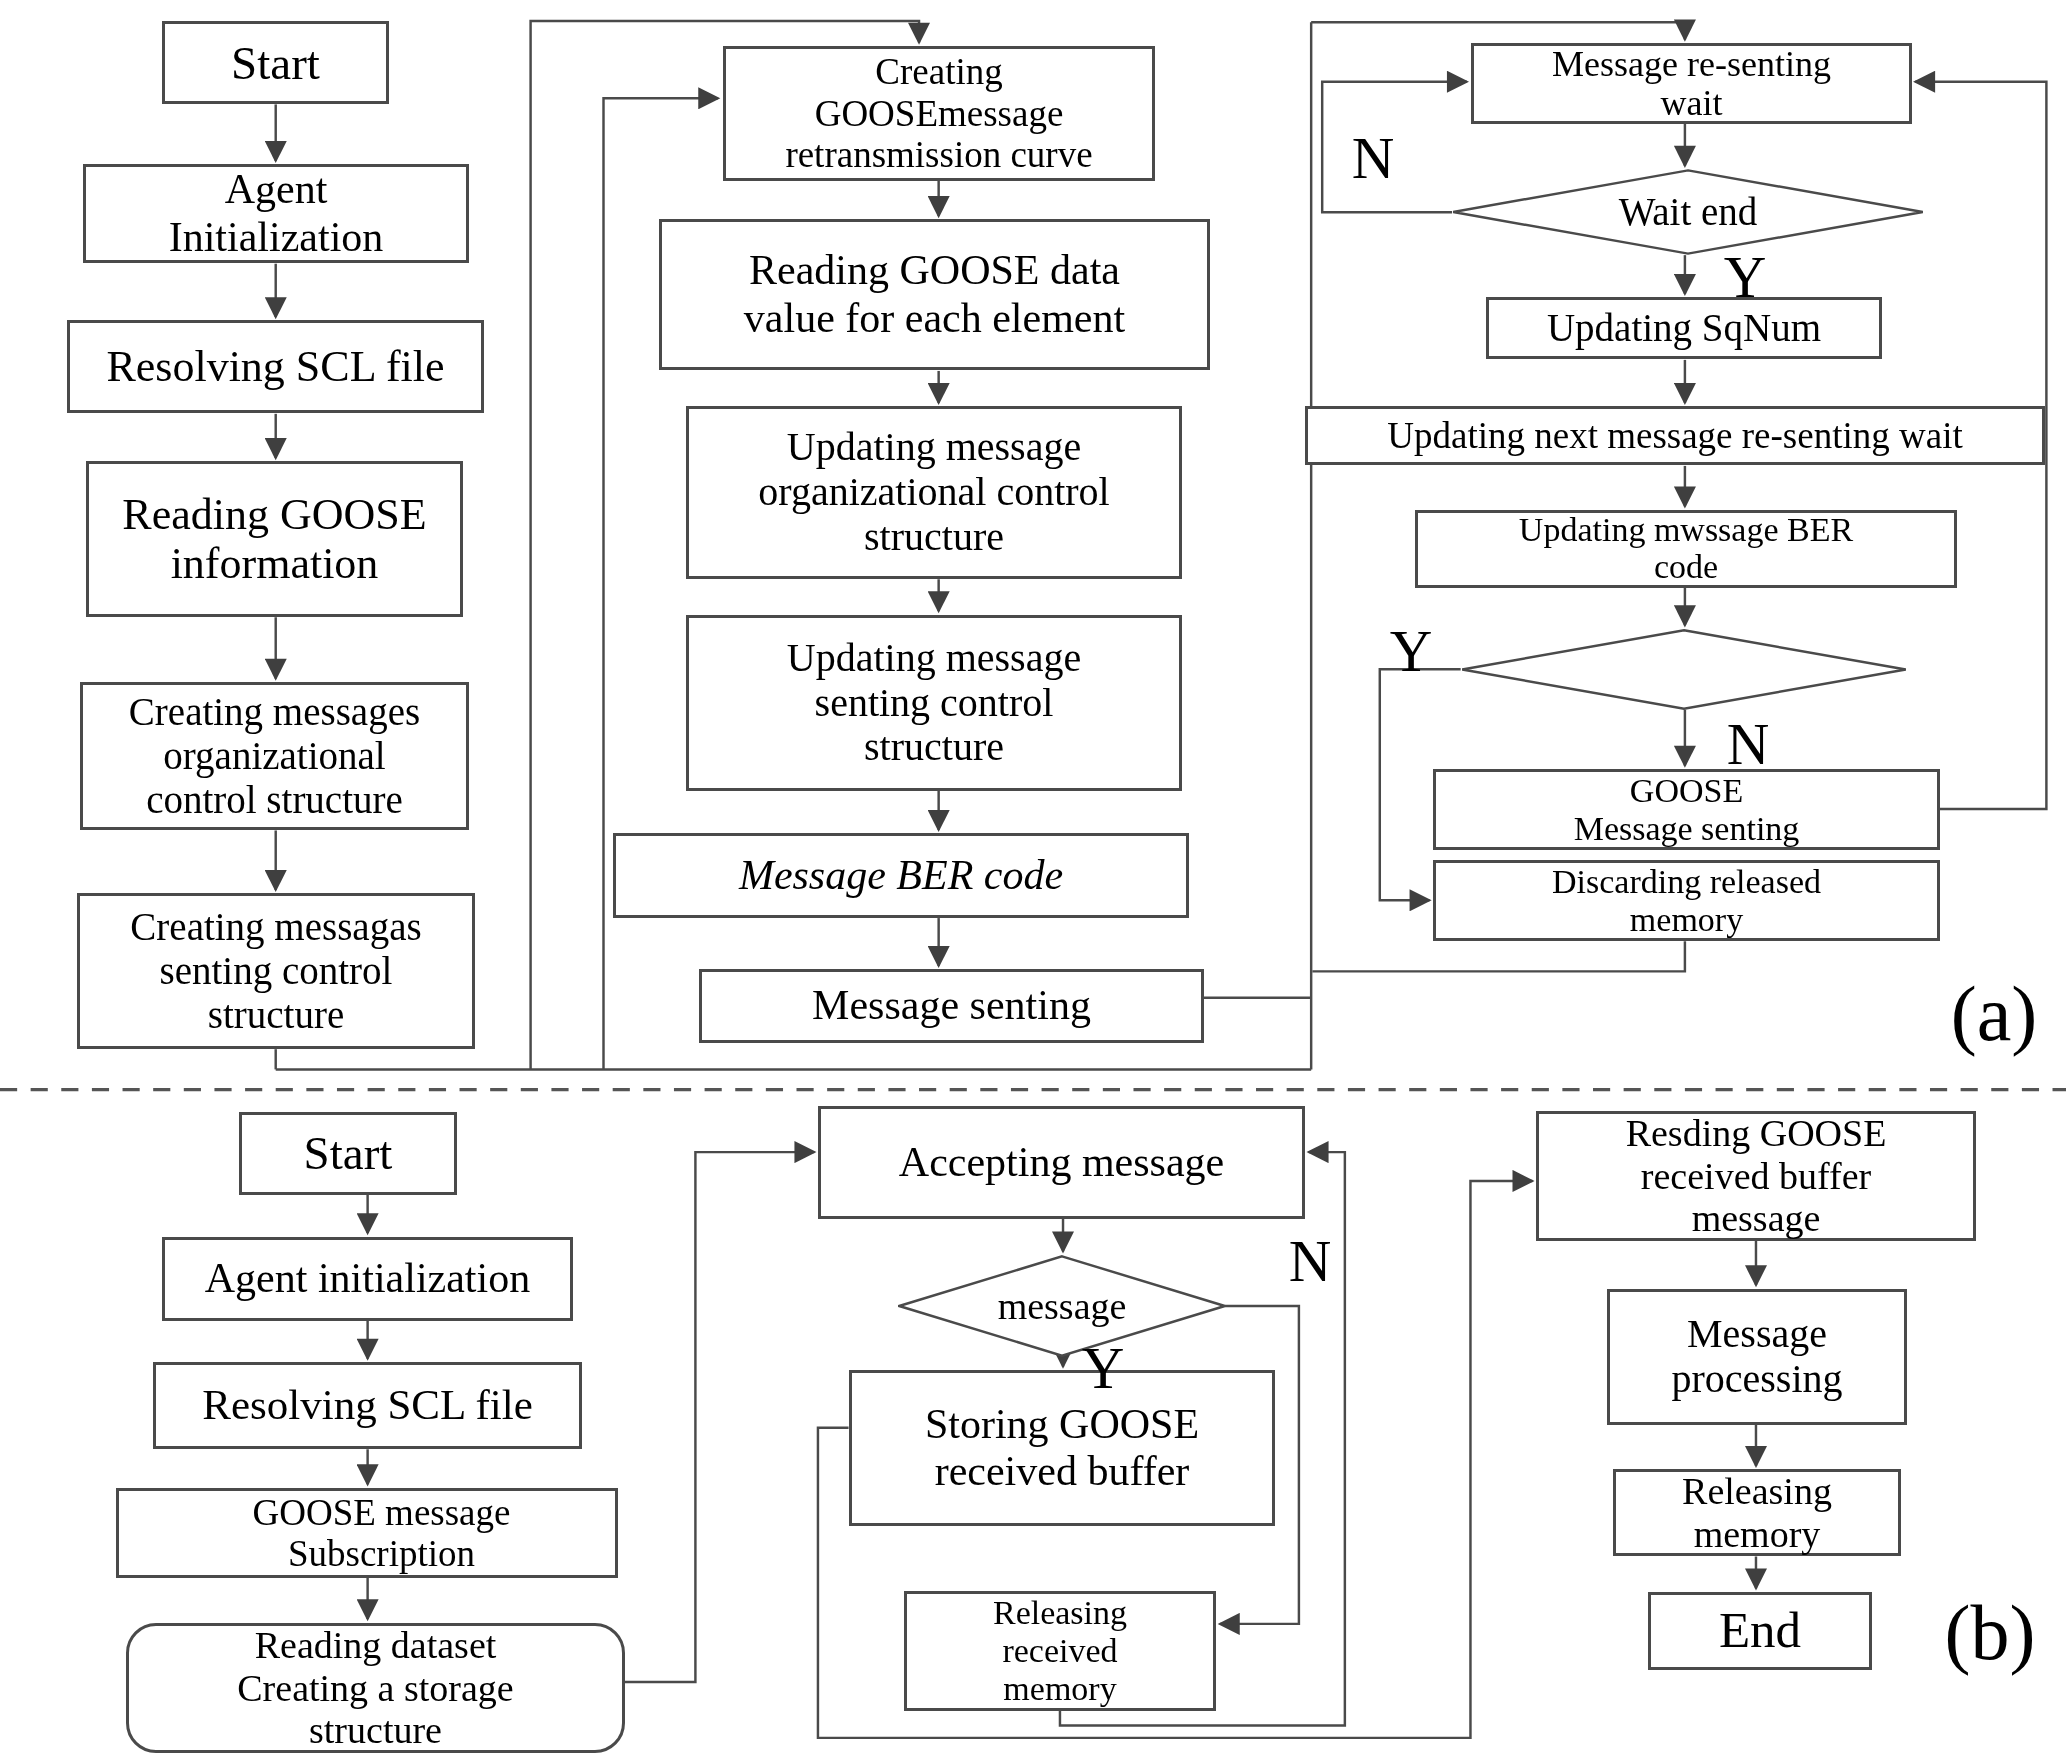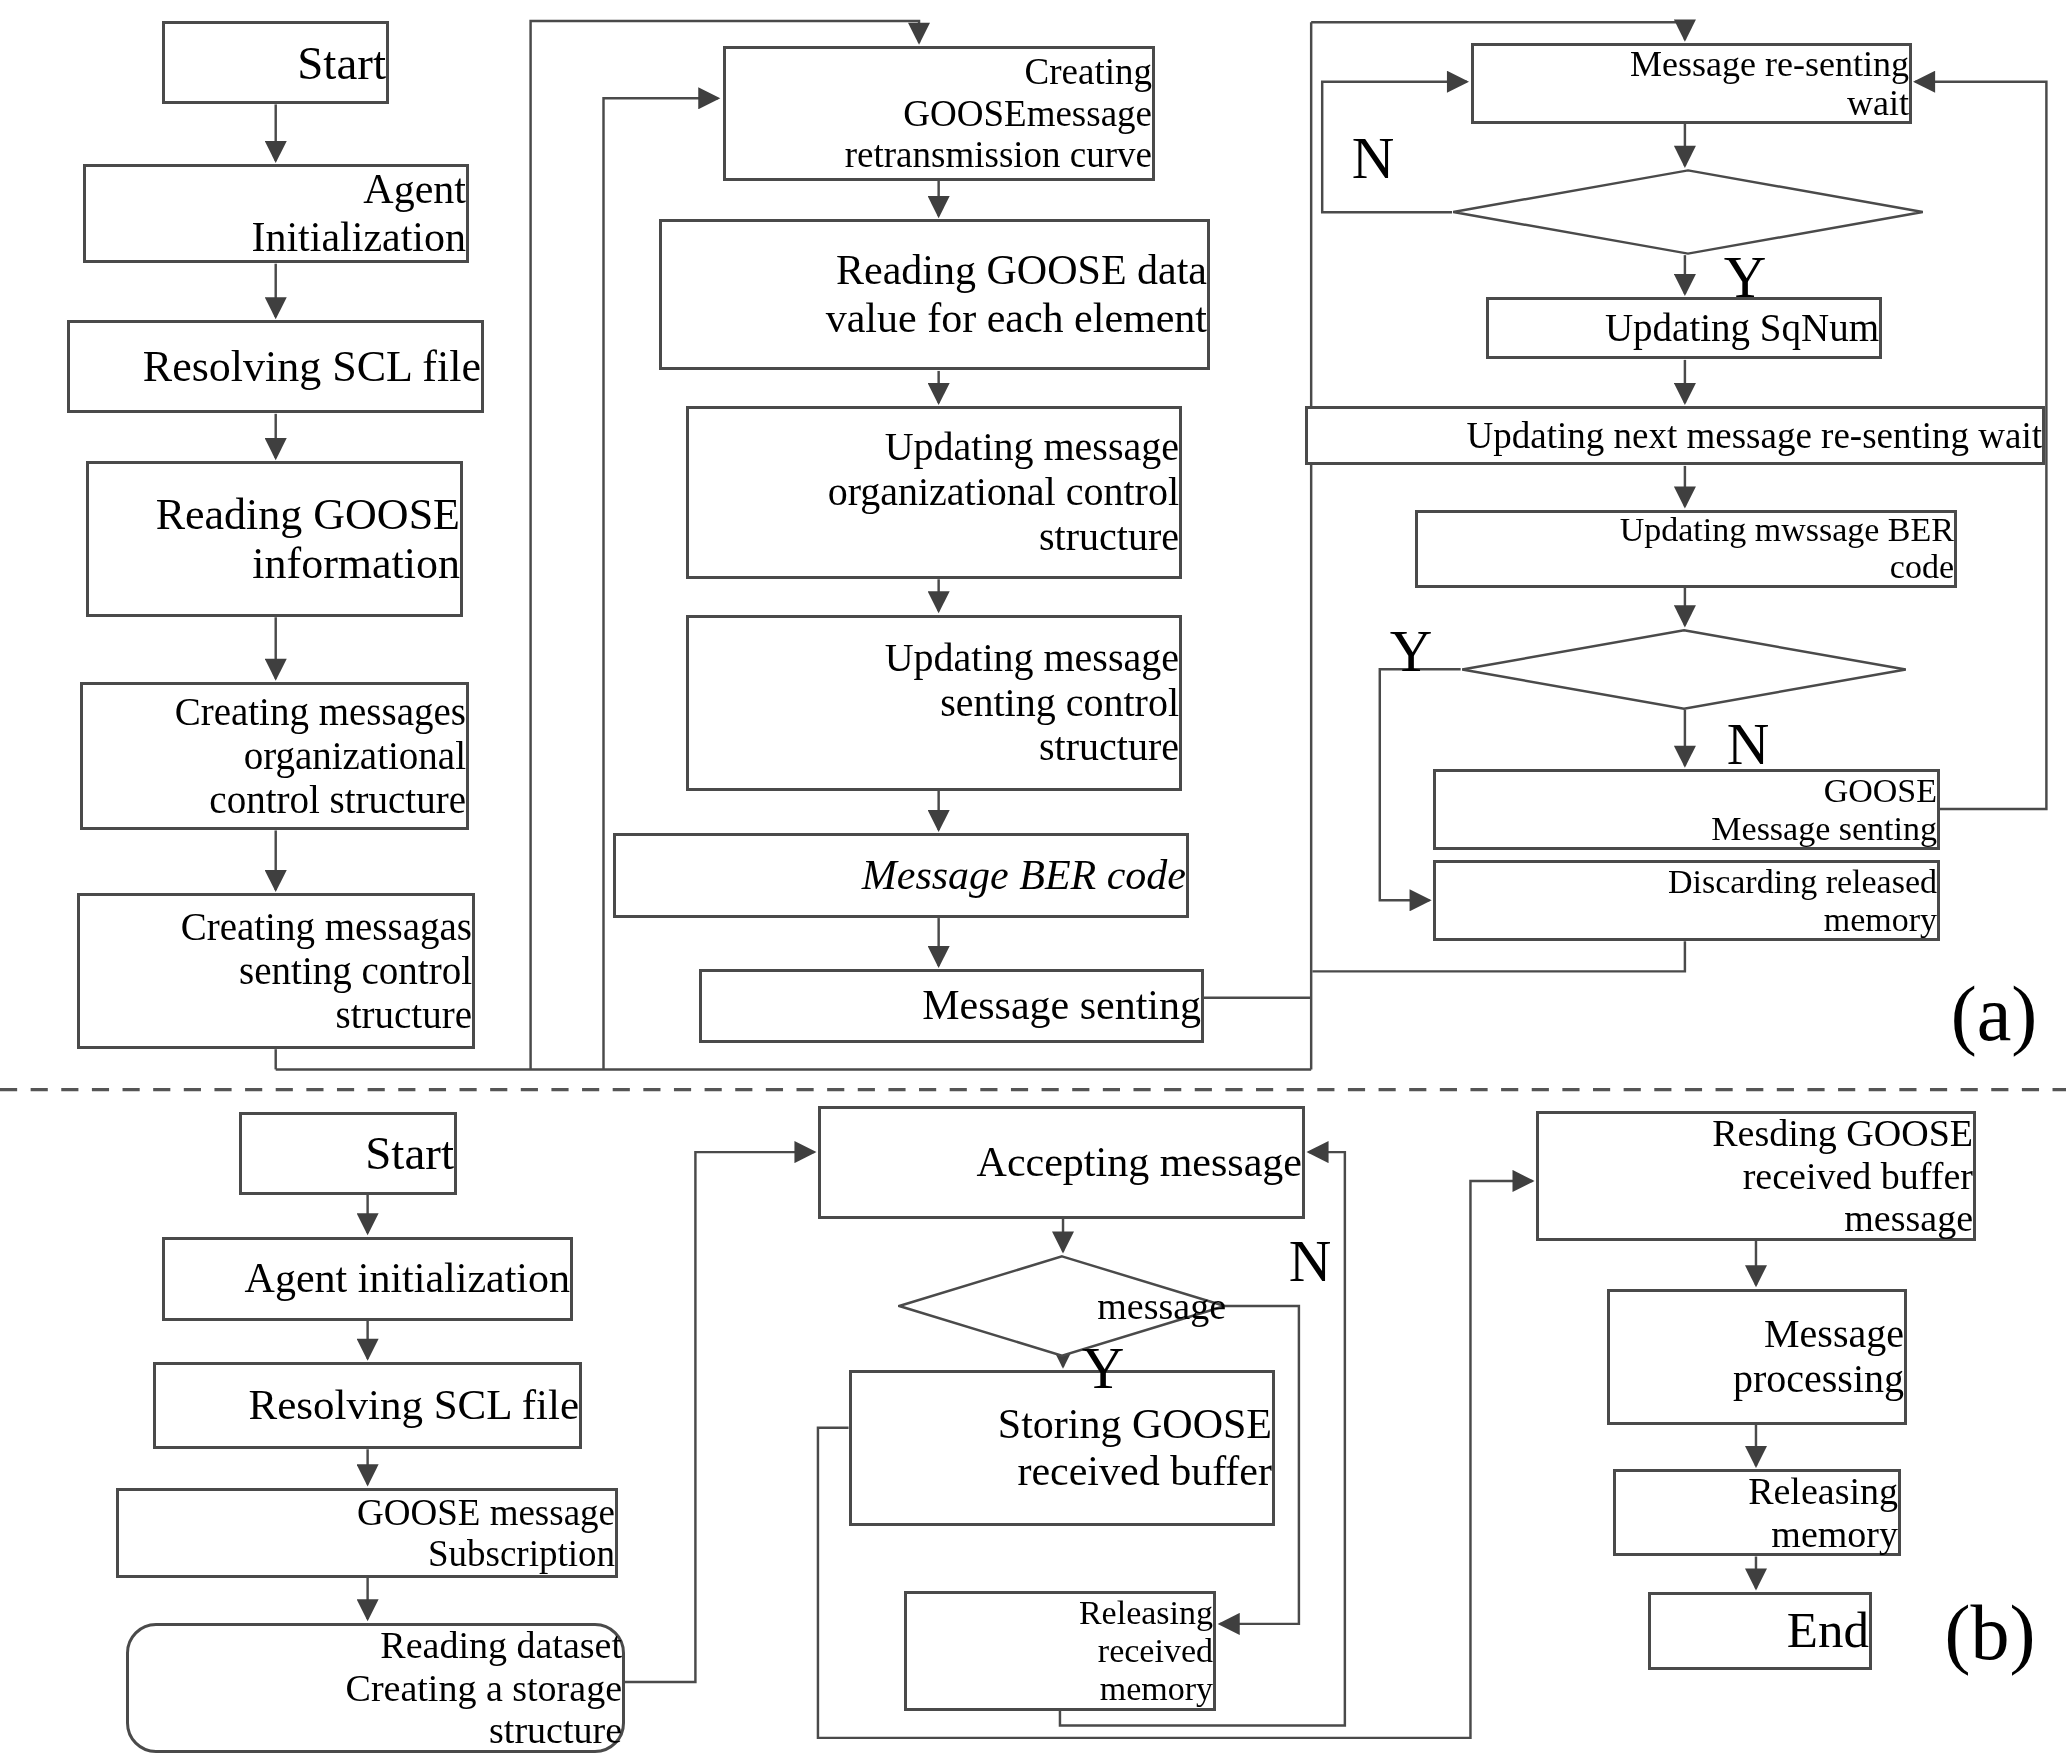--- a/index.html
+++ b/index.html
@@ -7,21 +7,21 @@
        font-family:"Liberation Serif","DejaVu Serif",serif;color:#000;}
   #canvas{position:relative;width:2066px;height:1762px;background:#fff;}
   #edges{position:absolute;left:0;top:0;width:2066px;height:1762px;}
   .node{position:absolute;box-sizing:border-box;display:flex;align-items:center;
         justify-content:center;text-align:center;background:#fff;
         white-space:pre-line;line-height:1.12;}
   .node.rect{border:3.1px solid #4a4a4a;}
   .node.diamond{background:transparent;border:none;}
   .node.diamond svg{position:absolute;left:0;top:0;width:100%;height:100%;}
   .node.diamond .lbl{position:relative;z-index:2;}
-  .lbl{width:100%;text-align:right;}
+  .lbl{width:100%;}
   .branch{position:absolute;transform:translate(-50%,-50%);
           font-size:59px;line-height:1;}
   .section{position:absolute;transform:translate(-50%,-50%);
            font-size:78px;line-height:1;}
 </style>
 </head>
 <body>
 
 <div id="canvas">
   <svg id="edges" viewBox="0 0 3372 2875" xmlns="http://www.w3.org/2000/svg">
@@ -97,21 +97,21 @@
 structure</span></div>
       <div class="node rect" style="left: 686px; top: 615px; width: 496px; height: 176px; font-size: 40px; line-height: 1.12;"><span class="lbl">Updating message
 senting control
 structure</span></div>
       <div class="node rect" style="left: 613px; top: 833px; width: 576px; height: 85px; font-size: 42px; line-height: 1.12; font-style: italic;"><span class="lbl">Message BER code</span></div>
       <div class="node rect" style="left: 699px; top: 969px; width: 505px; height: 74px; font-size: 42px; line-height: 1.12;"><span class="lbl">Message senting</span></div>
       <div class="node rect" style="left: 1471px; top: 43px; width: 441px; height: 81px; font-size: 36px; line-height: 1.06;"><span class="lbl">Message re-senting
 wait</span></div>
       <div class="node diamond" style="left: 1452px; top: 169px; width: 472px; height: 86px; font-size: 39px; line-height: 1.12;"><svg viewBox="0 0 771 140">
           <polygon points="385.5,2 769,70 385.5,138 2,70" fill="#ffffff" stroke="#4a4a4a" stroke-width="4"></polygon>
-        </svg></div>
+        </svg><span class="lbl">Wait end</span></div>
       <div class="node rect" style="left: 1486px; top: 297px; width: 396px; height: 62px; font-size: 39px; line-height: 1.12;"><span class="lbl">Updating SqNum</span></div>
       <div class="node rect" style="left: 1305px; top: 406px; width: 740px; height: 59px; font-size: 37px; line-height: 1.12;"><span class="lbl">Updating next message re-senting wait</span></div>
       <div class="node rect" style="left: 1415px; top: 510px; width: 542px; height: 78px; font-size: 34px; line-height: 1.08;"><span class="lbl">Updating mwssage BER
 code</span></div>
       <div class="node diamond" style="left: 1461px; top: 629px; width: 446px; height: 81px; font-size: 38px; line-height: 1.12;"><svg viewBox="0 0 728 132">
           <polygon points="364,2 726,66 364,130 2,66" fill="#ffffff" stroke="#4a4a4a" stroke-width="4"></polygon>
         </svg></div>
       <div class="node rect" style="left: 1433px; top: 769px; width: 507px; height: 81px; font-size: 34px; line-height: 1.1;"><span class="lbl">GOOSE
 Message senting</span></div>
       <div class="node rect" style="left: 1433px; top: 860px; width: 507px; height: 81px; font-size: 34px; line-height: 1.1;"><span class="lbl">Discarding released

